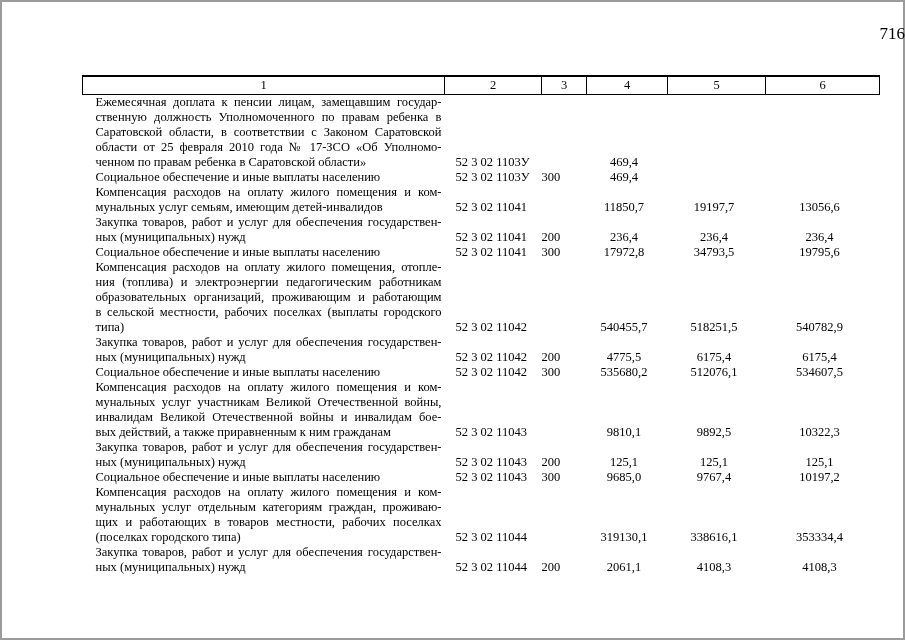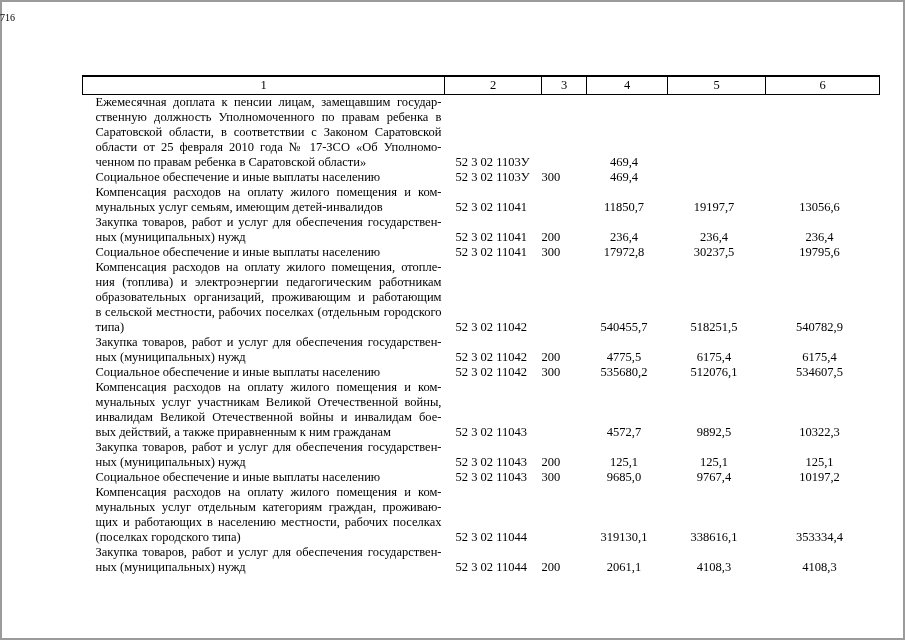--- a/index.html
+++ b/index.html
@@ -12,23 +12,23 @@
     overflow: hidden;
   }
   .frame {
     position: absolute; inset: 0;
     border: 2px solid #9b9b9b;
     box-sizing: border-box;
     pointer-events: none;
   }
   .page-number {
     position: absolute;
-    top: 10px; left: 0; width: 100%;
-    text-align: left;
-    font-size: 10px;
+    top: 26px; left: 0; width: 100%;
+    text-align: right;
+    font-size: 17px;
     line-height: 15px;
   }
   table.doc-table {
     position: absolute;
     left: 82px; top: 75px;
     width: 797px;
     border-collapse: collapse;
     table-layout: fixed;
     font-size: 12.5px;
     line-height: 15px;
@@ -129,29 +129,29 @@
         <td class="amt c5">236,4</td>
         <td class="amt c6">236,4</td>
       </tr>
       <tr>
         <td class="name-cell">
           <div class="ln">Социальное обеспечение и иные выплаты населению</div>
         </td>
         <td class="code-cell">52 3 02 11041</td>
         <td class="vr-cell">300</td>
         <td class="amt c4">17972,8</td>
-        <td class="amt c5">30237,5</td>
+        <td class="amt c5">34793,5</td>
         <td class="amt c6">19795,6</td>
       </tr>
       <tr>
         <td class="name-cell">
           <div class="ln just">Компенсация расходов на оплату жилого помещения, отопле-</div>
           <div class="ln just">ния (топлива) и электроэнергии педагогическим работникам</div>
           <div class="ln just">образовательных организаций, проживающим и работающим</div>
-          <div class="ln just">в сельской местности, рабочих поселках (отдельным городского</div>
+          <div class="ln just">в сельской местности, рабочих поселках (выплаты городского</div>
           <div class="ln">типа)</div>
         </td>
         <td class="code-cell">52 3 02 11042</td>
         <td class="vr-cell"></td>
         <td class="amt c4">540455,7</td>
         <td class="amt c5">518251,5</td>
         <td class="amt c6">540782,9</td>
       </tr>
       <tr>
         <td class="name-cell">
@@ -176,21 +176,21 @@
       </tr>
       <tr>
         <td class="name-cell">
           <div class="ln just">Компенсация расходов на оплату жилого помещения и ком-</div>
           <div class="ln just">мунальных услуг участникам Великой Отечественной войны,</div>
           <div class="ln just">инвалидам Великой Отечественной войны и инвалидам бое-</div>
           <div class="ln">вых действий, а также приравненным к ним гражданам</div>
         </td>
         <td class="code-cell">52 3 02 11043</td>
         <td class="vr-cell"></td>
-        <td class="amt c4">4572,7</td>
+        <td class="amt c4">9810,1</td>
         <td class="amt c5">9892,5</td>
         <td class="amt c6">10322,3</td>
       </tr>
       <tr>
         <td class="name-cell">
           <div class="ln just">Закупка товаров, работ и услуг для обеспечения государствен-</div>
           <div class="ln">ных (муниципальных) нужд</div>
         </td>
         <td class="code-cell">52 3 02 11043</td>
         <td class="vr-cell">200</td>
@@ -205,21 +205,21 @@
         <td class="code-cell">52 3 02 11043</td>
         <td class="vr-cell">300</td>
         <td class="amt c4">9685,0</td>
         <td class="amt c5">9767,4</td>
         <td class="amt c6">10197,2</td>
       </tr>
       <tr>
         <td class="name-cell">
           <div class="ln just">Компенсация расходов на оплату жилого помещения и ком-</div>
           <div class="ln just">мунальных услуг отдельным категориям граждан, проживаю-</div>
-          <div class="ln just">щих и работающих в населению местности, рабочих поселках</div>
+          <div class="ln just">щих и работающих в товаров местности, рабочих поселках</div>
           <div class="ln">(поселках городского типа)</div>
         </td>
         <td class="code-cell">52 3 02 11044</td>
         <td class="vr-cell"></td>
         <td class="amt c4">319130,1</td>
         <td class="amt c5">338616,1</td>
         <td class="amt c6">353334,4</td>
       </tr>
       <tr>
         <td class="name-cell">

